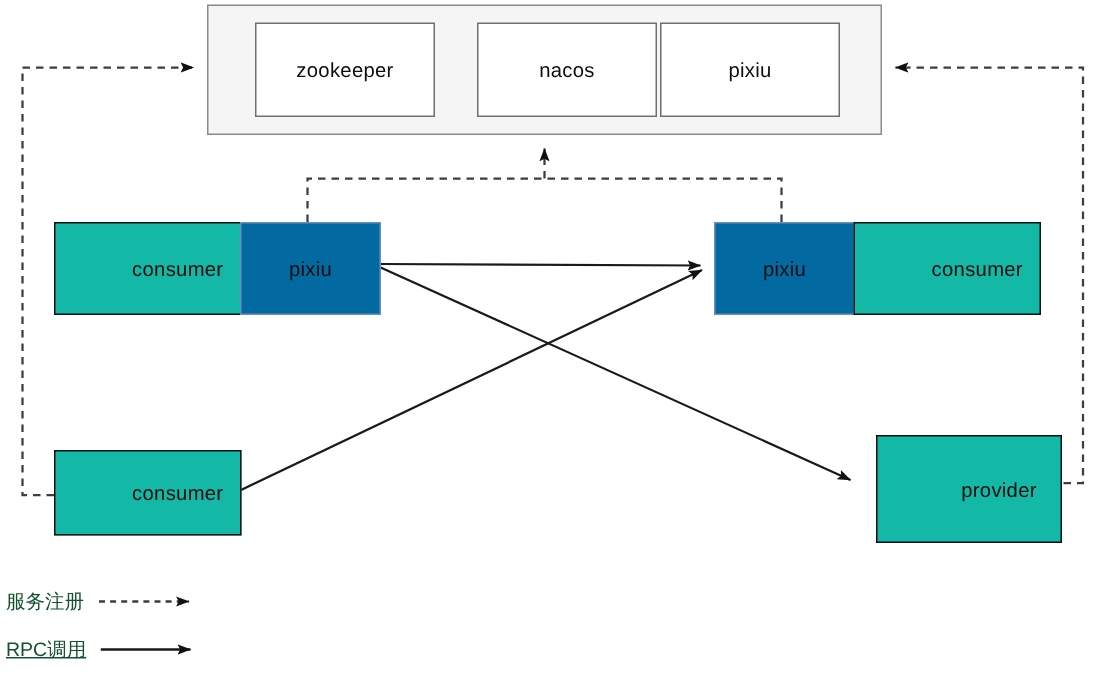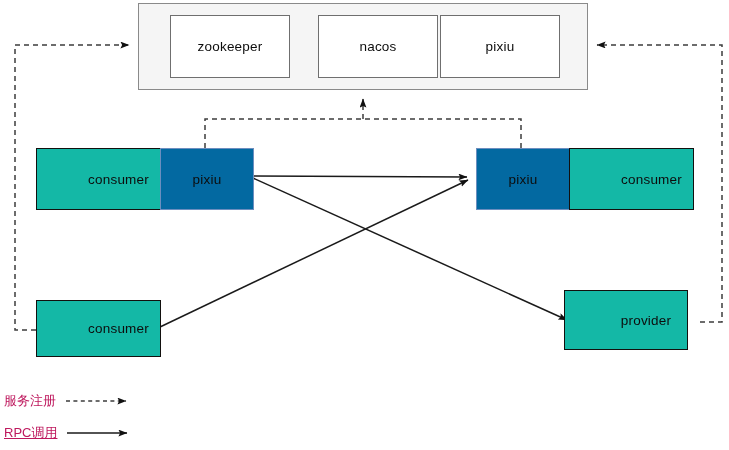--- a/index.html
+++ b/index.html
@@ -48,21 +48,21 @@
   
   .blue-box{
     background:#0369a1;
     border:1.4px solid #6c8ebf;
   }
 
   .legend-row{
     position:absolute;
     display:flex;align-items:center;
     font-size:13px;
-    color:#be185d;
+    color:#14532d;
     white-space:nowrap;
   }
   .legend-label{margin-right:10px;}
   .legend-line{position:relative;display:inline-block;height:12px;width:72px;}
   .legend-line svg{position:absolute;left:0;top:0;}
 </style>
 </head>
 <body>
 
 <div id="stage">
@@ -137,21 +137,21 @@
   </div>
 
   <div class="node white-box" style="left:569px;top:148px;width:125px;height:62px;">
     <span>consumer</span>
   </div>
 
   <div class="node white-box" style="left:36px;top:300px;width:125px;height:57px;">
     <span>consumer</span>
   </div>
 
-  <div class="node white-box" style="left:564px;top:290px;width:124px;height:60px;">
+  <div class="node white-box" style="left:584px;top:290px;width:124px;height:72px;">
     <span>provider</span>
   </div>
 
   <div class="legend-row" style="left:4px;top:392px;">
     <span class="legend-label">服务注册</span>
     <span class="legend-line">
       <svg width="72" height="12" viewBox="0 0 72 12">
         <defs>
           <marker id="lgDash" markerWidth="10" markerHeight="10" refX="8.6" refY="3.4" orient="auto" markerUnits="userSpaceOnUse">
             <path d="M0,0 L9,3.4 L0,6.8 L1.7,3.4 z" fill="#111111"></path>

